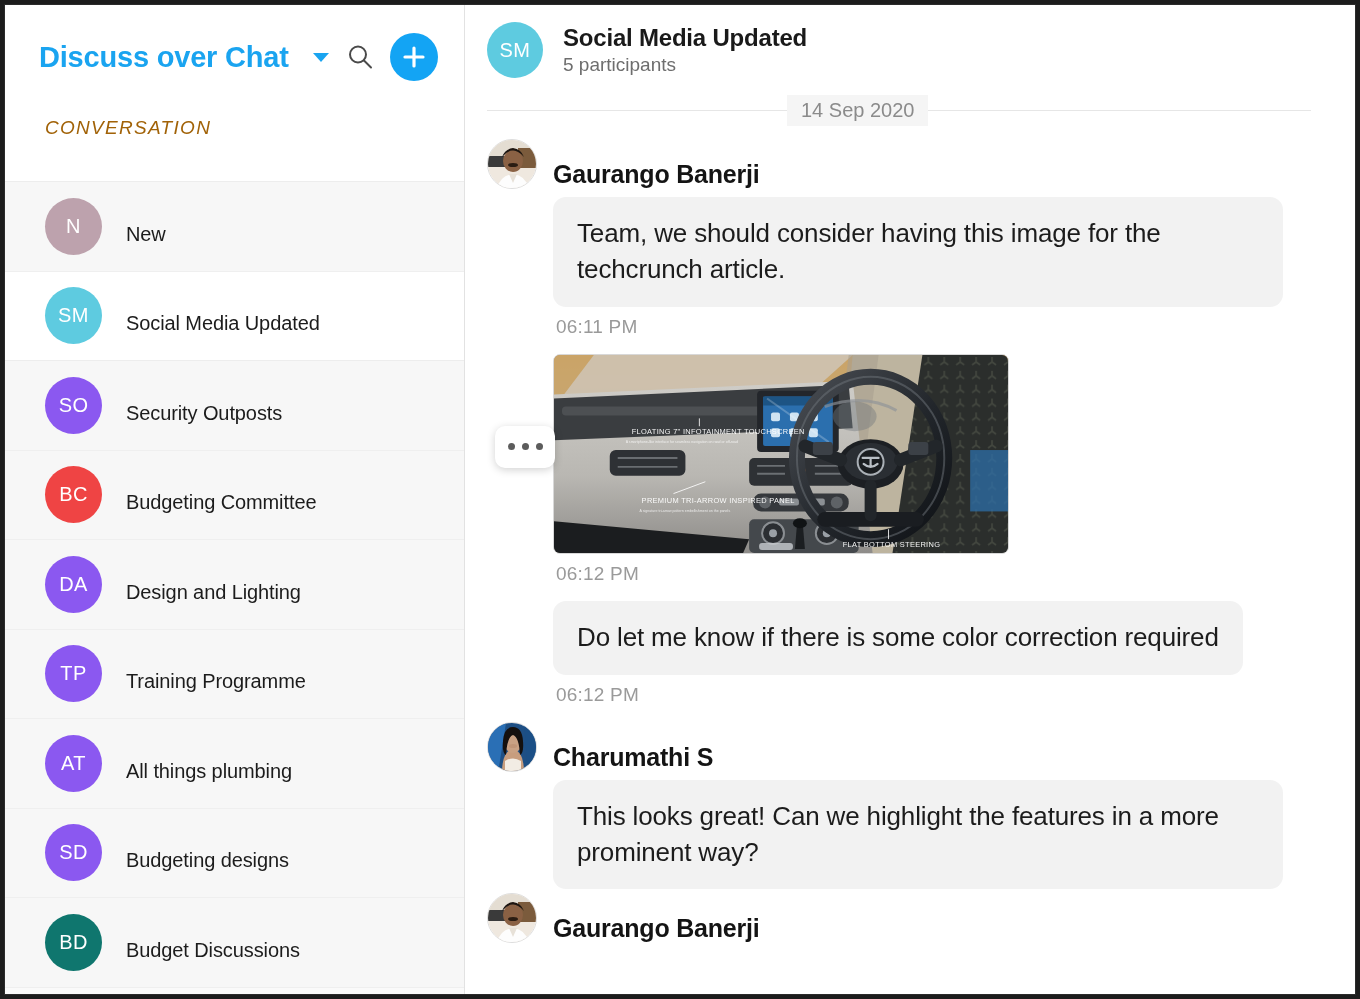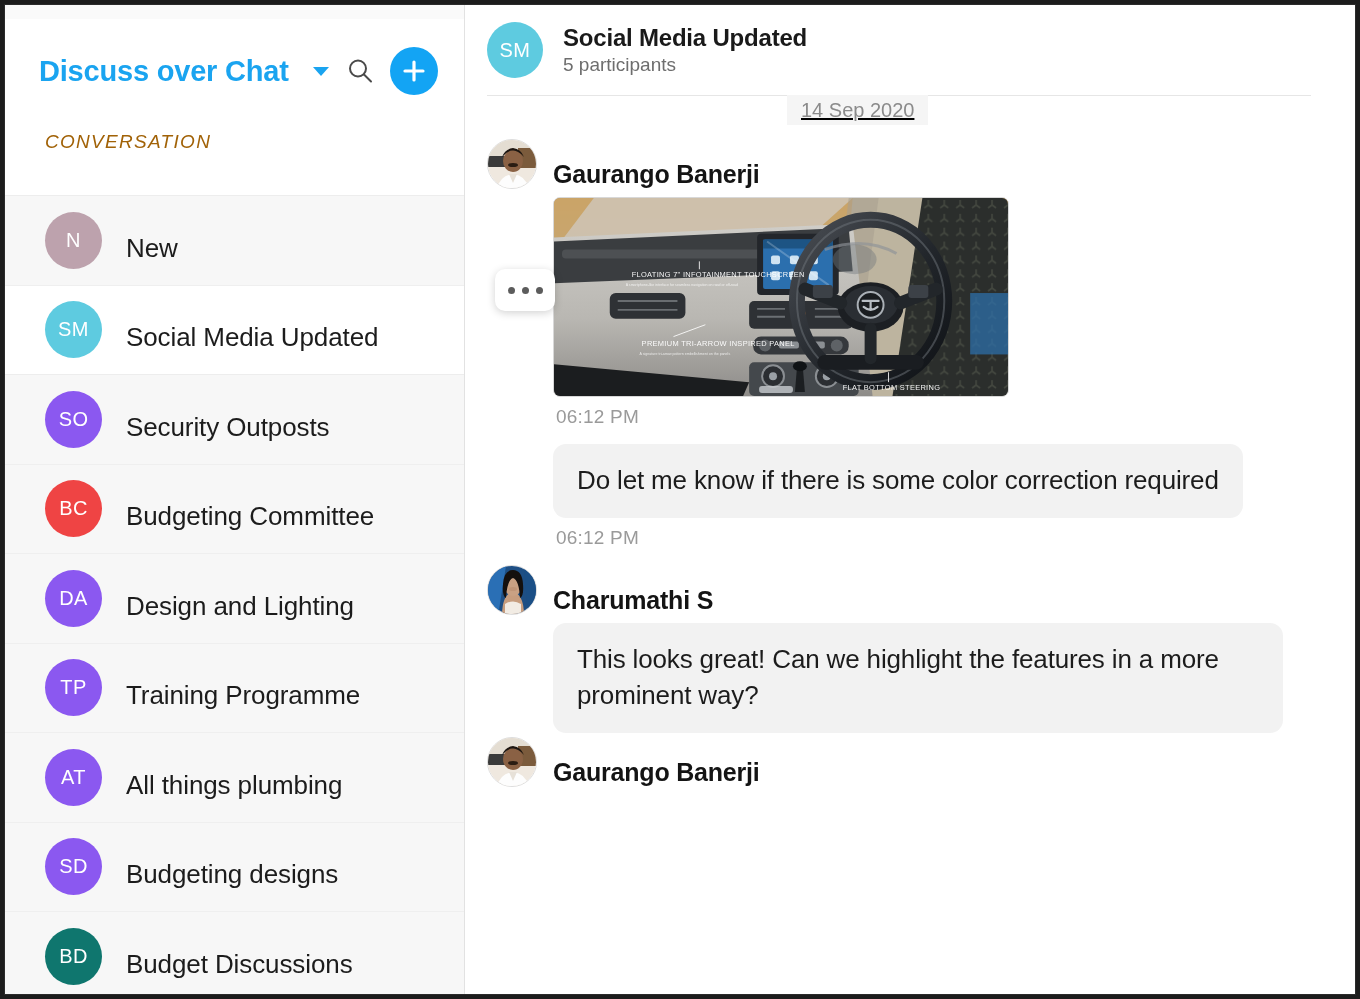--- a/index.html
+++ b/index.html
@@ -30,21 +30,20 @@
     flex-direction: column;
     position: relative;
   }
   .sb-header {
     height: 104px;
     background: #ffffff;
     display: flex;
     align-items: center;
     padding: 0 26px 0 34px;
     flex-shrink: 0;
-    margin-top: 14px;
   }
   .sb-title {
     font-size: 29px;
     font-weight: 700;
     color: #1aa4f0;
     letter-spacing: -0.2px;
     white-space: nowrap;
   }
   .caret-btn {
     margin-left: 20px;
@@ -113,21 +112,21 @@
     align-items: center;
     justify-content: center;
     color: #ffffff;
     font-size: 20px;
     font-weight: 400;
     letter-spacing: 0.4px;
     flex-shrink: 0;
   }
   .sb-item-label {
     margin-left: 24px;
-    font-size: 26px;
+    font-size: 20px;
     color: #1c1c1c;
     font-weight: 400;
     letter-spacing: -0.1px;
     white-space: nowrap;
     margin-top: 16px;
   }
 
   
   .chat {
     flex: 1;
@@ -164,24 +163,24 @@
   }
   .chat-sub {
     font-size: 19px;
     color: #6e6e6e;
     margin-top: 3px;
     line-height: 1.1;
   }
 
   .date-divider {
     display: flex;
+    align-items: center;
     padding: 0 44px 0 22px;
     height: 30px;
     flex-shrink: 0;
-    text-decoration: underline;
   }
   .dd-line {
     height: 1px;
     background: #e6e6e6;
   }
   .dd-line.left { width: 300px; }
   .dd-line.right { flex: 1; }
   .dd-chip {
     font-size: 20px;
     color: #8b8b8b;
@@ -375,20 +374,24 @@
               <rect x="0" y="16" width="22" height="11" fill="#3a3a3a"></rect>
               <rect x="30" y="8" width="20" height="20" fill="#7b5b3c"></rect>
               <ellipse cx="25" cy="21" rx="10" ry="11" fill="#8a6144"></ellipse>
               <path d="M14 17 Q25 4 36 17 Q33 9 25 8 Q17 9 14 17Z" fill="#1d1510"></path>
               <ellipse cx="25" cy="25" rx="5" ry="2" fill="#2a1c12"></ellipse>
               <path d="M9 50 Q11 36 25 34 Q39 36 41 50Z" fill="#fdfdfd"></path>
               <path d="M21 34 L25 43 L29 34Z" fill="#e7e1d8"></path>
             </svg>
           </div>
           <div class="sender-name">Gaurango Banerji</div>
+        </div>
+        <div class="msg-body">
+          <div class="bubble">Team, we should consider having this image for the techcrunch article.</div>
+          <div class="stamp">06:11 PM</div>
         </div>
       </div>
 
       <div class="msg-group">
         <div class="img-row">
           <div class="more-btn">
             <span></span>
             <span></span>
             <span></span>
           </div>

